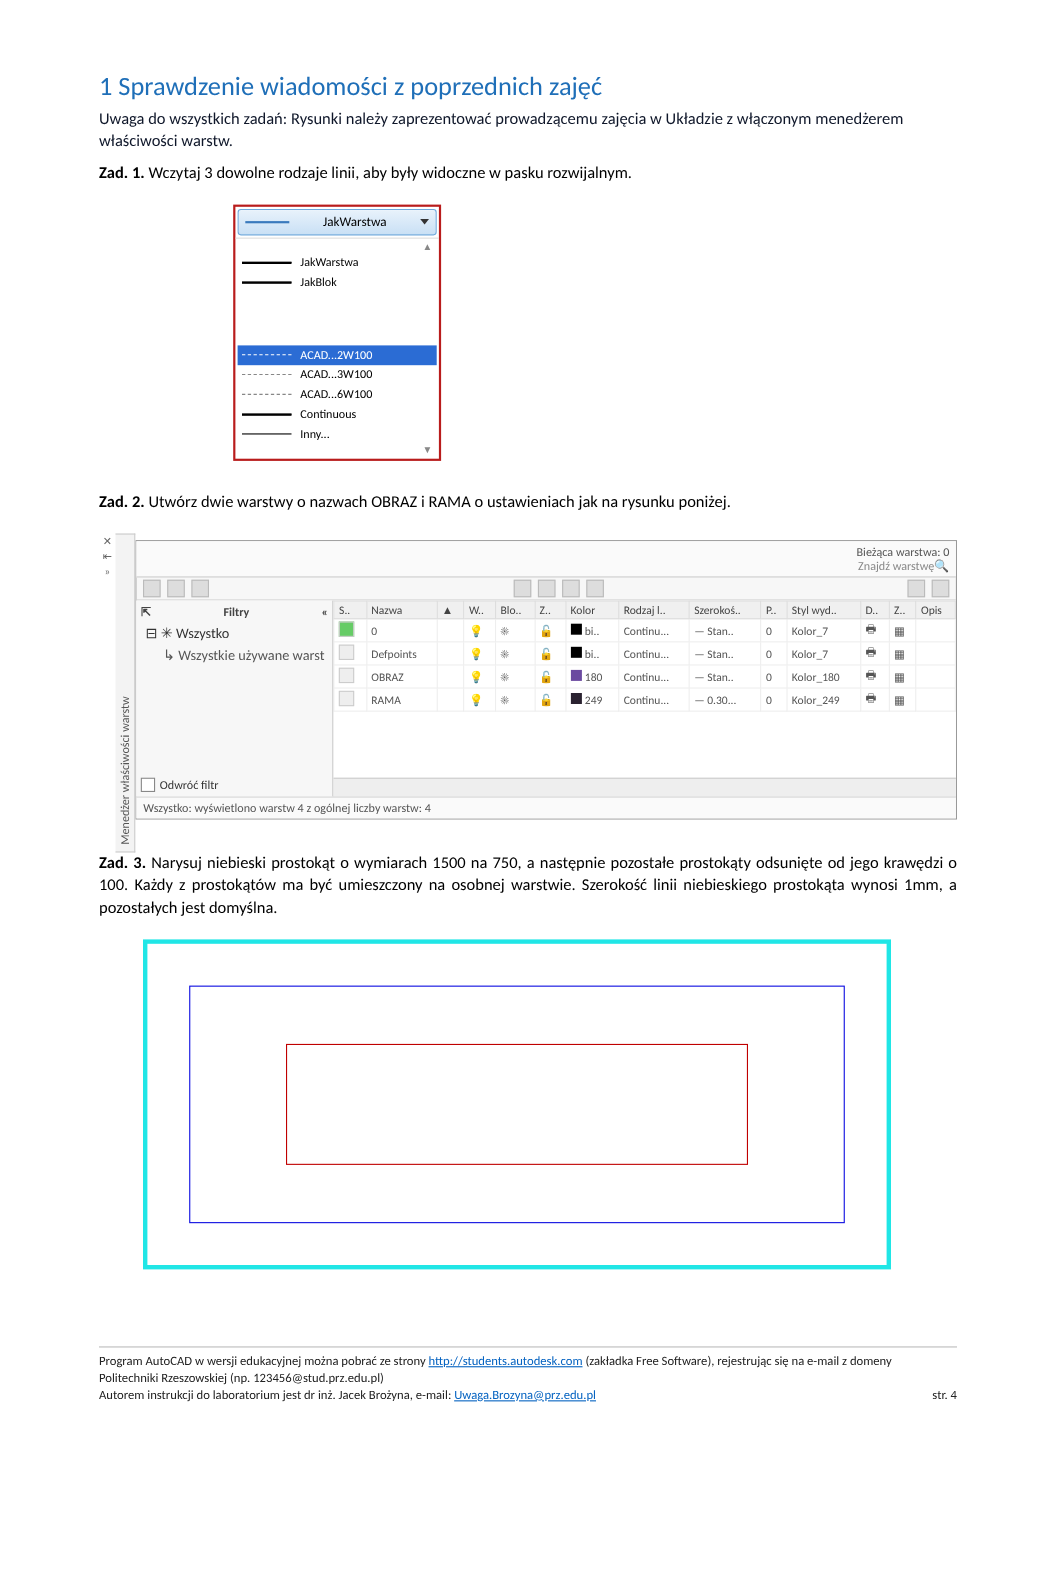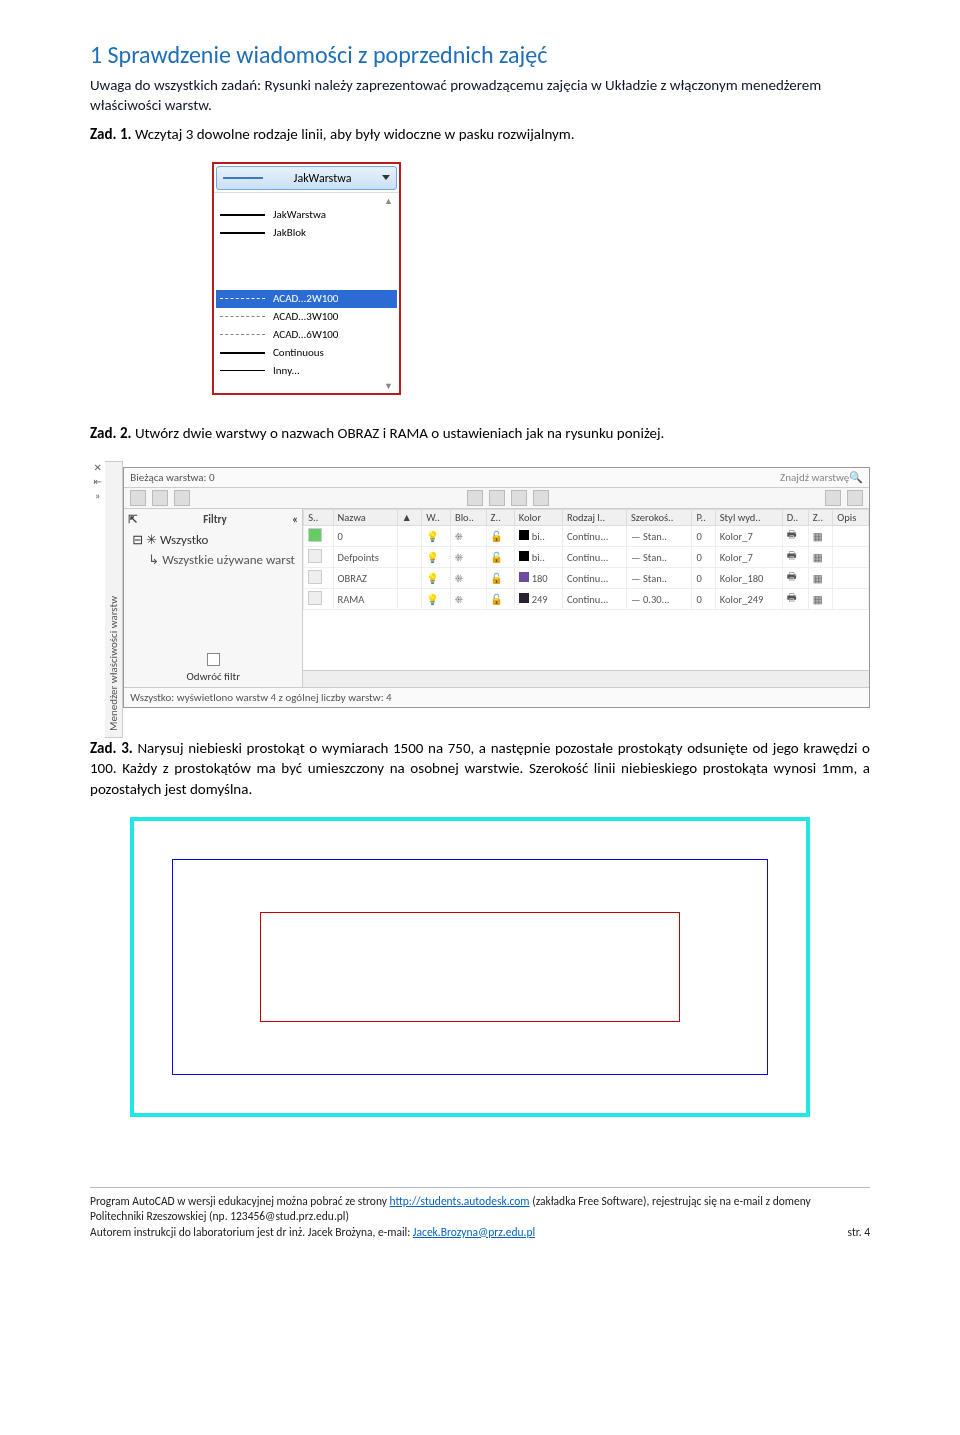--- a/index.html
+++ b/index.html
@@ -3,21 +3,21 @@
 <meta charset="utf-8">
 <style>
   body {
     margin: 0;
     padding: 0;
     font-family: Calibri, Arial, sans-serif;
     background: #fff;
     width: 960px;
   }
   .page {
-    padding: 40px 90px 40px 90px;
+    padding: 64px 90px 40px 90px;
   }
   h1 {
     color: #1F6FB8;
     font-size: 24px;
     font-weight: 400;
     margin: 0 0 6px 0;
   }
   .red-text {
     color: #0f172a;
     font-size: 15px;
@@ -76,41 +76,41 @@
   
   .lp {
     margin: 6px 0 30px 0;
     border: 1px solid #999;
     font-size: 11px;
     width: 780px;
     color: #333;
     background: #f7f7f7;
   }
   .lp-topbar {
-    display: flex; justify-content: space-between; align-items: center;
-    padding: 3px 6px; border-bottom: 1px solid #ccc; background:#fafafa;
+    display: flex; justify-content: space-between; align-items: flex-end;
+    padding: 3px 6px; border-bottom: 1px solid #ccc; background:#fafafa;flex-direction:column;
   }
   .lp-topbar .label { color:#555; }
   .lp-topbar .srch { display:flex; align-items:center; gap:0; color:#888;}
   .lp-toolbar {
     display:flex; justify-content:space-between; padding:2px 6px;
     border-bottom:1px solid #ccc;
   }
   .lp-toolbar .icons { display:flex; gap:6px; }
   .lp-toolbar .icons span { width:14px; height:14px; background:#ddd; border:1px solid #bbb; display:inline-block;}
   .lp-body { display:flex; background:#fff; }
   .lp-left {
     width: 170px; border-right:1px solid #ccc; background:#f7f7f7; padding:4px;
     position:relative; height:170px;
     display:flex; flex-direction:column; justify-content:space-between;
   }
   .lp-left .flt { display:flex; justify-content:space-between; font-weight:bold; color:#444;}
   .lp-left .tree { padding:4px 0 0 4px; font-size:13px; line-height:1.5;}
   .lp-left .tree .child { padding-left:16px; color:#555;}
-  .lp-left .odwroc { display:flex; gap:4px; align-items:center; font-size:11px;flex-direction:column;}
+  .lp-left .odwroc { display:flex; gap:4px; align-items:center; font-size:11px;}
   .lp-left .odwroc .cb{ width:11px;height:11px;border:1px solid #888;background:#fff;}
   .lp-right { flex:1; display:flex; flex-direction:column;}
   .lp-grid {
     flex:1; overflow:hidden;
   }
   .lp-grid table { border-collapse:collapse; width:100%; font-size:10.5px;}
   .lp-grid th {
     background:#f0f0f0; border:1px solid #ddd; padding:1px 4px; font-weight:normal;
     color:#444; text-align:left; white-space:nowrap;
   }
@@ -368,17 +368,17 @@
 
   <div class="rects">
     <div class="outer"></div>
     <div class="mid"></div>
     <div class="inner"></div>
   </div>
 
   <div class="footer">
     <div>
       <span>Program AutoCAD w wersji edukacyjnej można pobrać ze strony </span><a>http://students.autodesk.com</a><span> (zakładka Free Software), rejestrując się na e-mail z domeny Politechniki Rzeszowskiej (np. 123456@stud.prz.edu.pl)</span><br>
-      <span>Autorem instrukcji do laboratorium jest dr inż. Jacek Brożyna, e-mail: </span><a>Jacek.Brozyna@prz.edu.pl</a>
+      <span>Autorem instrukcji do laboratorium jest dr inż. Jacek Brożyna, e-mail: </span><a>Uwaga.Brozyna@prz.edu.pl</a>
     </div>
     <div class="right">str. 4</div>
   </div>
 </div>
 
 </body></html>

